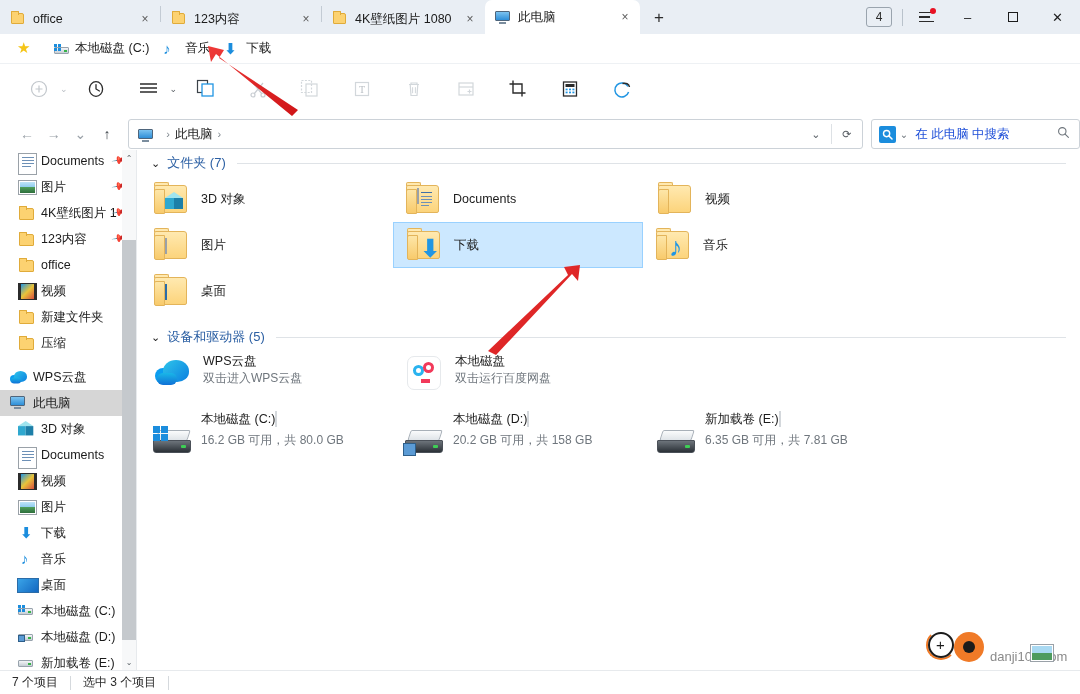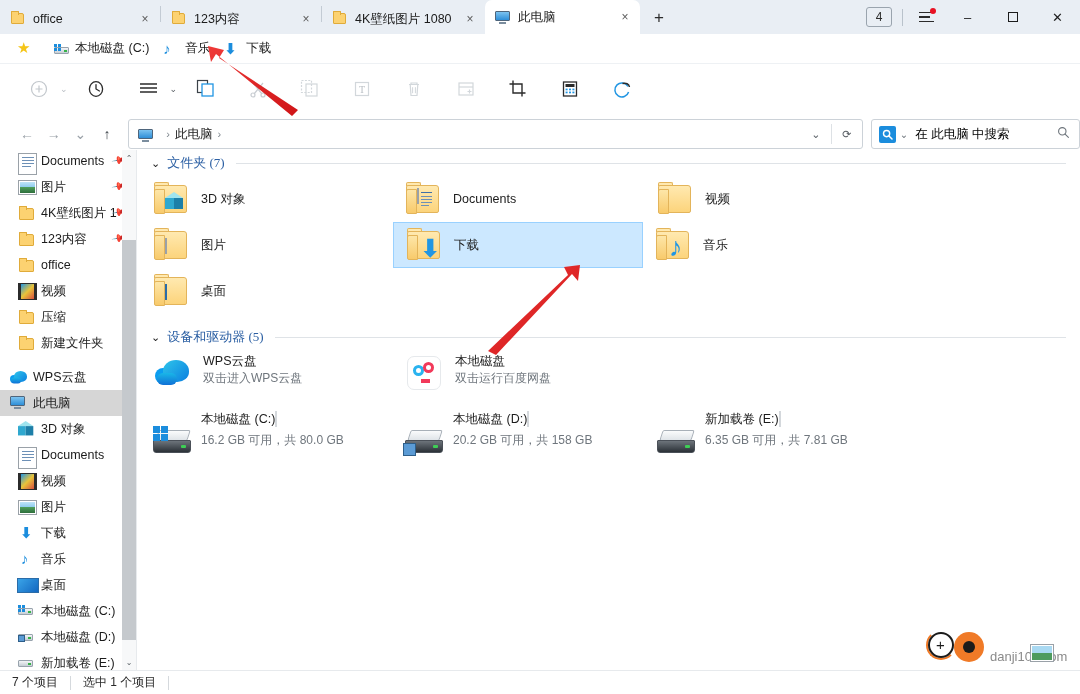--- a/index.html
+++ b/index.html
@@ -140,21 +140,21 @@
   .addrbox .rightcell { position:absolute; right:0; top:0; height:28px; display:flex; align-items:center; }
   .addrbox .rc { width:30px; height:28px; display:flex; align-items:center; justify-content:center;
                  color:#5b6167; font-size:11px; }
   .addrbox .divider { width:1px; height:20px; background:#dde1e5; }
   .searchbox {
     margin-left:8px; width:212px; height:30px; border:1px solid #ccd2d8; border-radius:3px;
     background:#fff; display:flex; align-items:center; padding:0 7px; position:relative;
   }
   .sbadge { width:17px; height:17px; background:#1b8ddd; border-radius:2px;
             display:flex; align-items:center; justify-content:center; }
-  .stext { font-size:12.5px; color:#000000; margin-left:7px; }
+  .stext { font-size:12.5px; color:#1d4ed8; margin-left:7px; }
   .smag { position:absolute; right:9px; color:#6d747b; font-size:12px; }
 
   
   .body { position:absolute; left:0; top:150px; width:1080px; height:520px; display:flex; }
   .sidebar {
     width:137px; height:520px; background:#ffffff; position:relative;
     overflow:hidden; border-right:1px solid #e7eaed;
   }
   .sb-scroll { position:absolute; left:0; top:0; width:137px; }
   .sbrow {
@@ -172,21 +172,21 @@
     position:absolute; right:0; top:0; width:14px; height:520px; background:#f7f8f9;
   }
   .sbarrow { position:absolute; left:0; width:14px; height:16px; display:flex; align-items:center;
              justify-content:center; font-size:8px; color:#5b6167; }
   .sbthumb { position:absolute; left:0; top:90px; width:14px; height:400px; background:#c5c9cd; }
 
   
   .content { flex:1 1 auto; position:relative; background:#fff; overflow:hidden; }
   .grouphdr { display:flex; align-items:center; height:26px; padding-left:14px; }
   .gchev { color:#1b1b1b; font-size:11px; margin-right:7px; }
-  .gtitle { font-size:13px; color:#2b5fa3; white-space:nowrap;font-family:Liberation Serif, serif; }
+  .gtitle { font-size:13px; color:#2b5fa3; white-space:nowrap; }
   .gline { flex:1 1 auto; height:1px; background:#dfe3e7; margin-left:11px; margin-right:14px; }
 
   .tiles { position:relative; padding-left:4px; }
   .tilerow { display:flex; }
   .tile {
     width:252px; height:46px; display:flex; align-items:center;
     padding-left:10px; position:relative;
   }
   .tile.sel { background:#cce8ff; border:1px solid #99d1ff; }
   .tile .ticon2 { width:42px; height:38px; position:relative; flex:0 0 42px; }
@@ -606,28 +606,28 @@
                 <span class="inner"></span>
               </span>
           </span>
           <span class="lbl">视频</span>
         </div>
 
         <div class="sbrow">
           <span class="si">
               <span class="folder-mini" style="top:3px;width:15px;height:12px"></span>
             </span>
+          <span class="lbl">新建文件夹</span>
+        </div>
+
+        <div class="sbrow">
+          <span class="si">
+              <span class="folder-mini" style="top:3px;width:15px;height:12px"></span>
+            </span>
           <span class="lbl">压缩</span>
-        </div>
-
-        <div class="sbrow">
-          <span class="si">
-              <span class="folder-mini" style="top:3px;width:15px;height:12px"></span>
-            </span>
-          <span class="lbl">新建文件夹</span>
         </div>
 
         <div class="sbsep"></div>
 
         <div class="sbrow lvl0">
           <span class="si">
             <span class="wpscloud" style="left:0;top:2px;width:18px;height:13px;transform:scale(.5);transform-origin:0 0">
               <span class="c1"></span>
                 <span class="c2"></span>
                 <span class="c3"></span>
@@ -941,21 +941,21 @@
             </span>
           </div>
         </div>
       </div>
     </div>
   </div>
 
   <div class="statusbar">
     <span>7 个项目</span>
     <span class="stsep"></span>
-    <span>选中 1 个项目</span>
+    <span>选中 3 个项目</span>
     <span class="stsep"></span>
   </div>
 
   <svg class="annot" style="left:180px;top:40px;width:140px;height:80px" viewBox="0 0 140 80">
     <defs>
       <linearGradient id="ag1" x1="0" y1="0" x2="1" y2="1">
         <stop offset="0" stop-color="#ef3a38"></stop>
           <stop offset="1" stop-color="#cf1417"></stop>
       </linearGradient>
     </defs>

